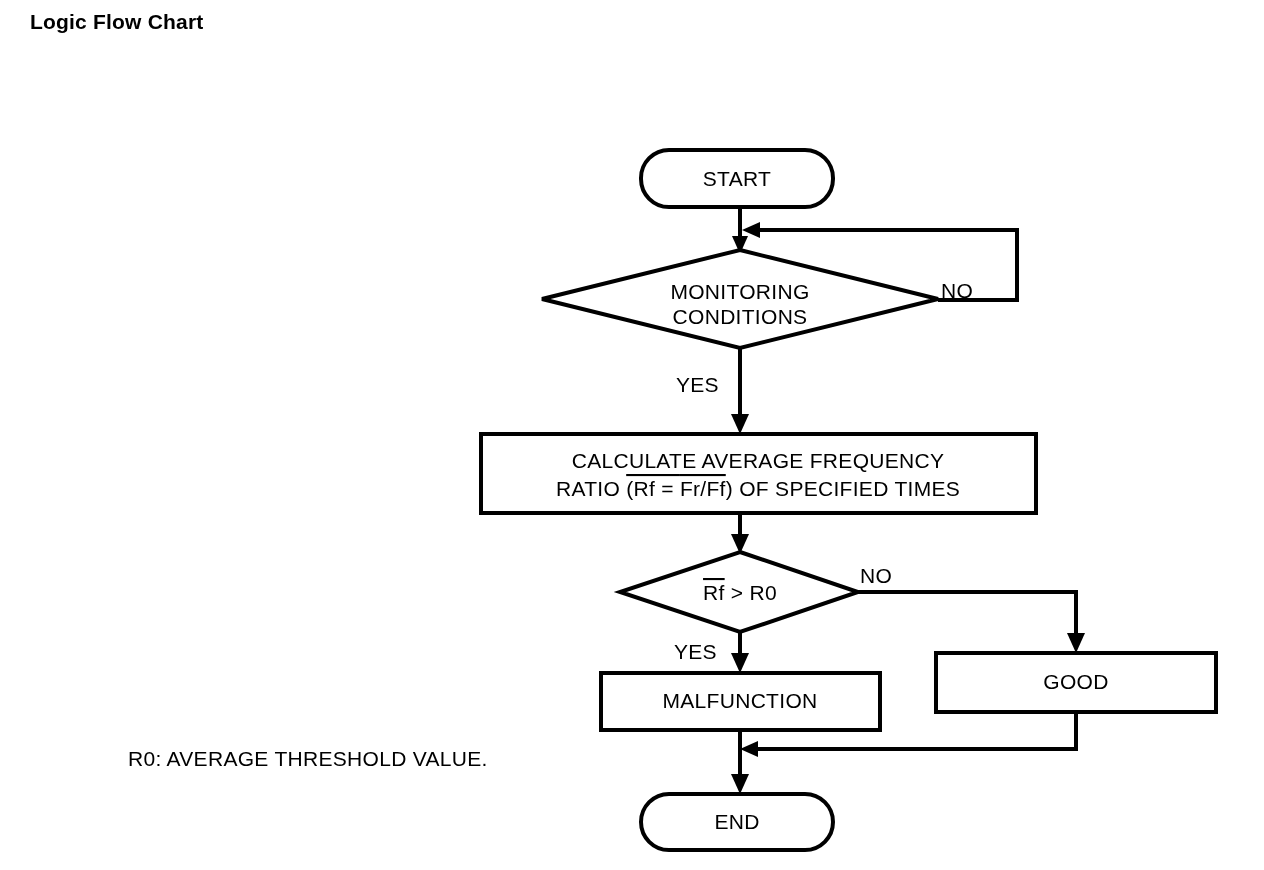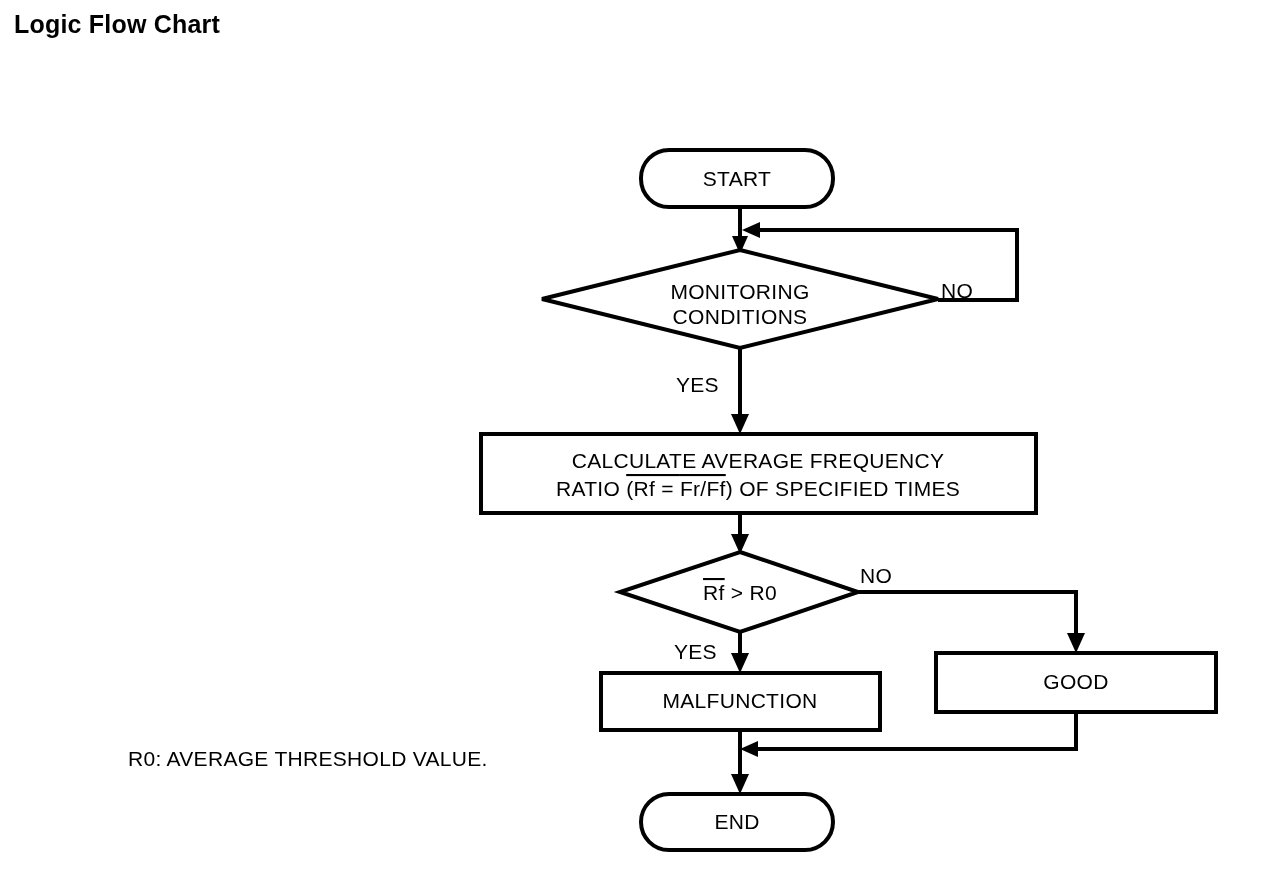--- a/index.html
+++ b/index.html
@@ -10,23 +10,23 @@
   body {
     width: 1264px;
     height: 870px;
     position: relative;
     font-family: "Liberation Sans", sans-serif;
     color: #000000;
     overflow: hidden;
   }
   #page-title {
     position: absolute;
-    left: 14px;
+    left: 30px;
     top: 10px;
-    font-size: 25px;
+    font-size: 21px;
     font-weight: bold;
     letter-spacing: 0.2px;
     color: #000000;
     white-space: pre;
   }
   #flow-svg {
     position: absolute;
     left: 0;
     top: 0;
     width: 1264px;

